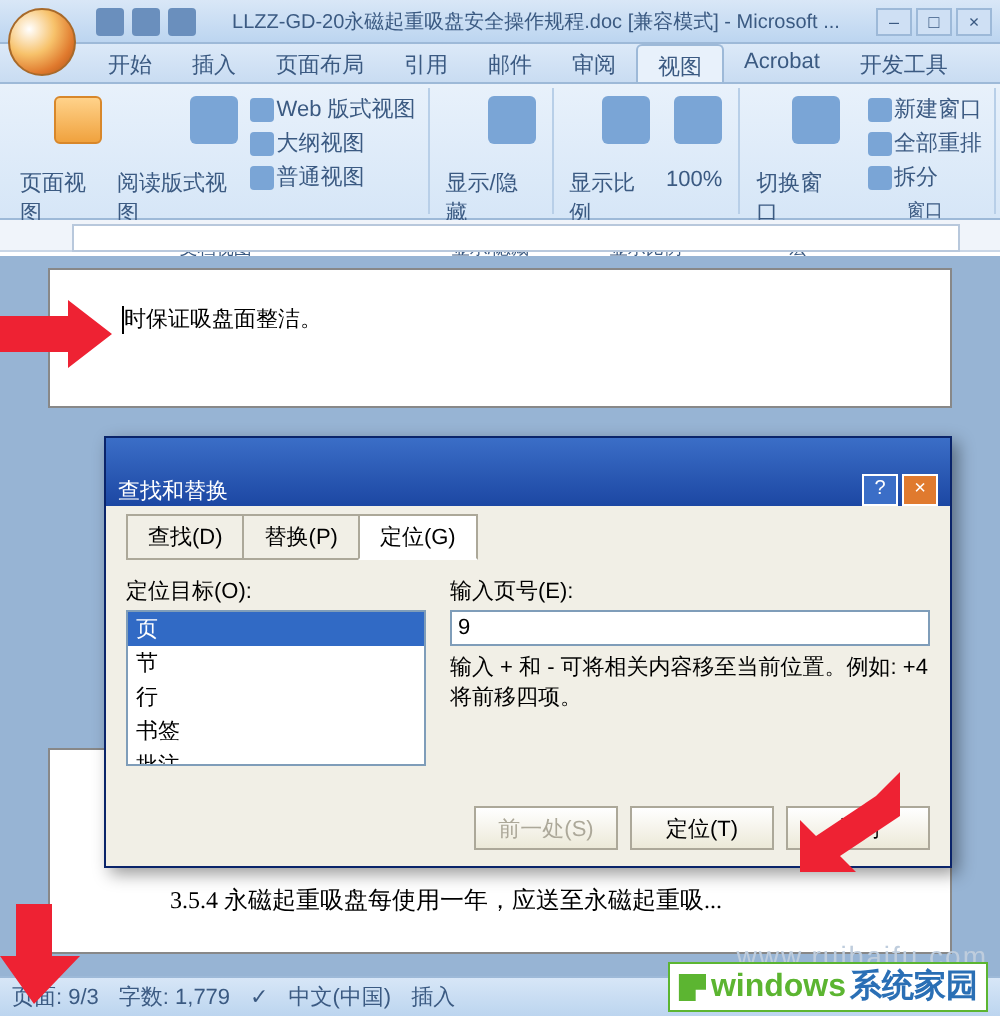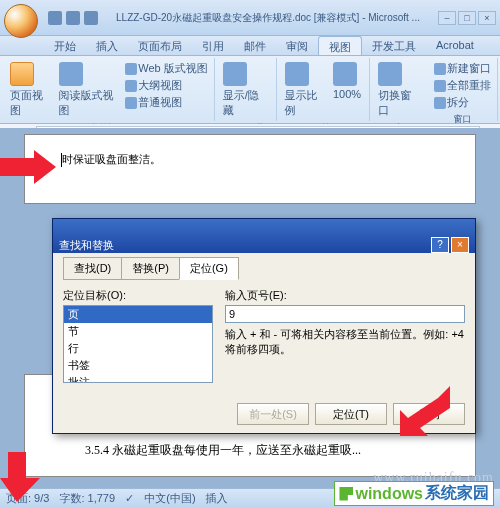--- a/index.html
+++ b/index.html
@@ -1,32 +1,32 @@
 <!DOCTYPE html>
 <html><head>
 <meta charset="utf-8">
 <style>
 *{box-sizing:border-box;margin:0;padding:0;font-family:"Microsoft YaHei",SimSun,Arial,sans-serif;font-size:11px}
 body{width:500px;height:508px;background:#fff;overflow:hidden;position:relative}
-.titlebar{height:36px;background:linear-gradient(#d9e7f7,#bcd5f0);display:flex;align-items:center;padding:0 4px;border-bottom:1px solid #9db9d8}
+.titlebar{height:22px;background:linear-gradient(#d9e7f7,#bcd5f0);display:flex;align-items:center;padding:0 4px;border-bottom:1px solid #9db9d8}
 .orb{width:34px;height:34px;border-radius:50%;background:radial-gradient(circle at 30% 30%,#fff,#f7c26b 40%,#e07a2e 70%,#a34d12);position:absolute;left:4px;top:4px;z-index:5;border:1px solid #a86a2a}
 .qat{margin-left:44px;display:flex;gap:4px}
 .qat .ico{width:14px;height:14px;background:#6a8fbd;border-radius:2px}
 .title{flex:1;text-align:center;color:#3b5a82;white-space:nowrap;overflow:hidden;text-overflow:ellipsis;font-size:10px}
 .winbtns{display:flex;gap:2px}
 .winbtns div{width:18px;height:14px;background:#cfe0f4;border:1px solid #9db9d8;text-align:center;line-height:12px;font-size:9px;color:#3b5a82}
 .tabs{height:20px;background:linear-gradient(#dce9f8,#c9dcf2);display:flex;padding-left:44px;border-bottom:1px solid #9db9d8}
 .tab{padding:3px 10px;color:#3b5a82;cursor:pointer}
 .tab.active{background:#e8f1fb;border:1px solid #9db9d8;border-bottom:none;border-radius:3px 3px 0 0}
 .ribbon{height:68px;background:linear-gradient(#e8f1fb,#d6e6f7);display:flex;border-bottom:1px solid #9db9d8;padding:2px}
 .group{border-right:1px solid #b8cfe8;padding:2px 4px;display:flex;flex-direction:column;justify-content:space-between;height:100%}
 .group-label{text-align:center;color:#3b5a82;font-size:9px;padding-top:2px}
 .rbtn{display:flex;align-items:center;gap:1px;padding:1px 2px;color:#3b5a82;font-size:9px;white-space:nowrap}
 .rbtn .ri{width:12px;height:12px;background:#7aa5d6;border-radius:2px}
-.bigbtn{display:flex;flex-direction:column;align-items:flex-start;gap:2px;padding:2px 4px;color:#3b5a82;font-size:9px}
+.bigbtn{display:flex;flex-direction:column;align-items:flex-end;gap:12px;padding:2px 4px;color:#3b5a82;font-size:9px}
 .bigbtn .ri{width:24px;height:24px;background:#7aa5d6;border-radius:3px}
 .bigbtn.orange .ri{background:linear-gradient(#ffd28a,#f0a23e);border:1px solid #d8872a}
 .ruler{height:16px;background:#f0f4fa;border-bottom:1px solid #c9d6e6;position:relative}
 .ruler::before{content:"";position:absolute;left:36px;right:20px;top:2px;height:12px;background:#fff;border:1px solid #b8c8dc}
 .doc-area{position:absolute;left:0;right:0;top:128px;bottom:20px;background:#97b4d4;overflow:hidden}
 .page{background:#fff;margin:6px 24px;padding:14px 36px;min-height:70px;border:1px solid #888;position:relative}
 .page p{font-size:12px;color:#000;line-height:1.8;font-family:SimSun}
 .cursor{border-left:1px solid #000;display:inline-block;height:14px;vertical-align:middle}
 .dialog{position:absolute;left:52px;top:218px;width:424px;background:#f1efe6;border:1px solid #0a246a;box-shadow:3px 3px 8px rgba(0,0,0,.4);z-index:10}
 .dlg-title{height:34px;background:linear-gradient(#3b6ec7,#1c47a3);color:#fff;display:flex;align-items:flex-end;padding:0 6px;font-size:11px}
@@ -50,21 +50,21 @@
 .dbtn:disabled{color:#aca899}
 .statusbar{position:absolute;left:0;right:0;bottom:0;height:20px;background:linear-gradient(#d7e6f7,#bcd5ef);display:flex;align-items:center;padding:0 6px;gap:10px;color:#3b5a82;font-size:10px;border-top:1px solid #9db9d8}
 .statusbar .seg{display:flex;align-items:center;gap:3px}
 .arrow-red{position:absolute;z-index:20}
 .arrow-red svg{display:block}
 .watermark{position:absolute;right:6px;bottom:2px;z-index:30;display:flex;align-items:center;gap:2px;background:#fff;padding:1px 4px;border:1px solid #5cb531}
 .watermark .flag{width:14px;height:14px;background:#5cb531;clip-path:polygon(0 0,100% 0,100% 60%,60% 60%,60% 100%,0 100%)}
 .watermark span{font-size:16px;font-weight:bold}
 .wm-g{color:#5cb531}
 .wm-b{color:#2a6fb5}
-.sitewm{position:absolute;right:6px;bottom:22px;color:#bfcddd;font-size:14px;font-family:Liberation Serif, serif;letter-spacing:1px;z-index:8}
+.sitewm{position:absolute;right:6px;bottom:22px;color:#bfcddd;font-size:14px;font-family:Liberation Sans, sans-serif;letter-spacing:1px;z-index:8}
 </style>
 </head>
 <body>
 
 <div class="orb"></div>
 <div class="titlebar">
   <div class="qat">
     <div class="ico"></div>
     <div class="ico"></div>
     <div class="ico"></div>
@@ -78,22 +78,22 @@
 </div>
 
 <div class="tabs">
   <div class="tab">开始</div>
   <div class="tab">插入</div>
   <div class="tab">页面布局</div>
   <div class="tab">引用</div>
   <div class="tab">邮件</div>
   <div class="tab">审阅</div>
   <div class="tab active">视图</div>
+  <div class="tab">Acrobat</div>
   <div class="tab">开发工具</div>
-  <div class="tab">Acrobat</div>
 </div>
 
 <div class="ribbon">
   <div class="group">
     <div style="display:flex">
       <div class="bigbtn orange">
           <div class="ri"></div>
           <span>页面视图</span>
         </div>
       <div class="bigbtn">

